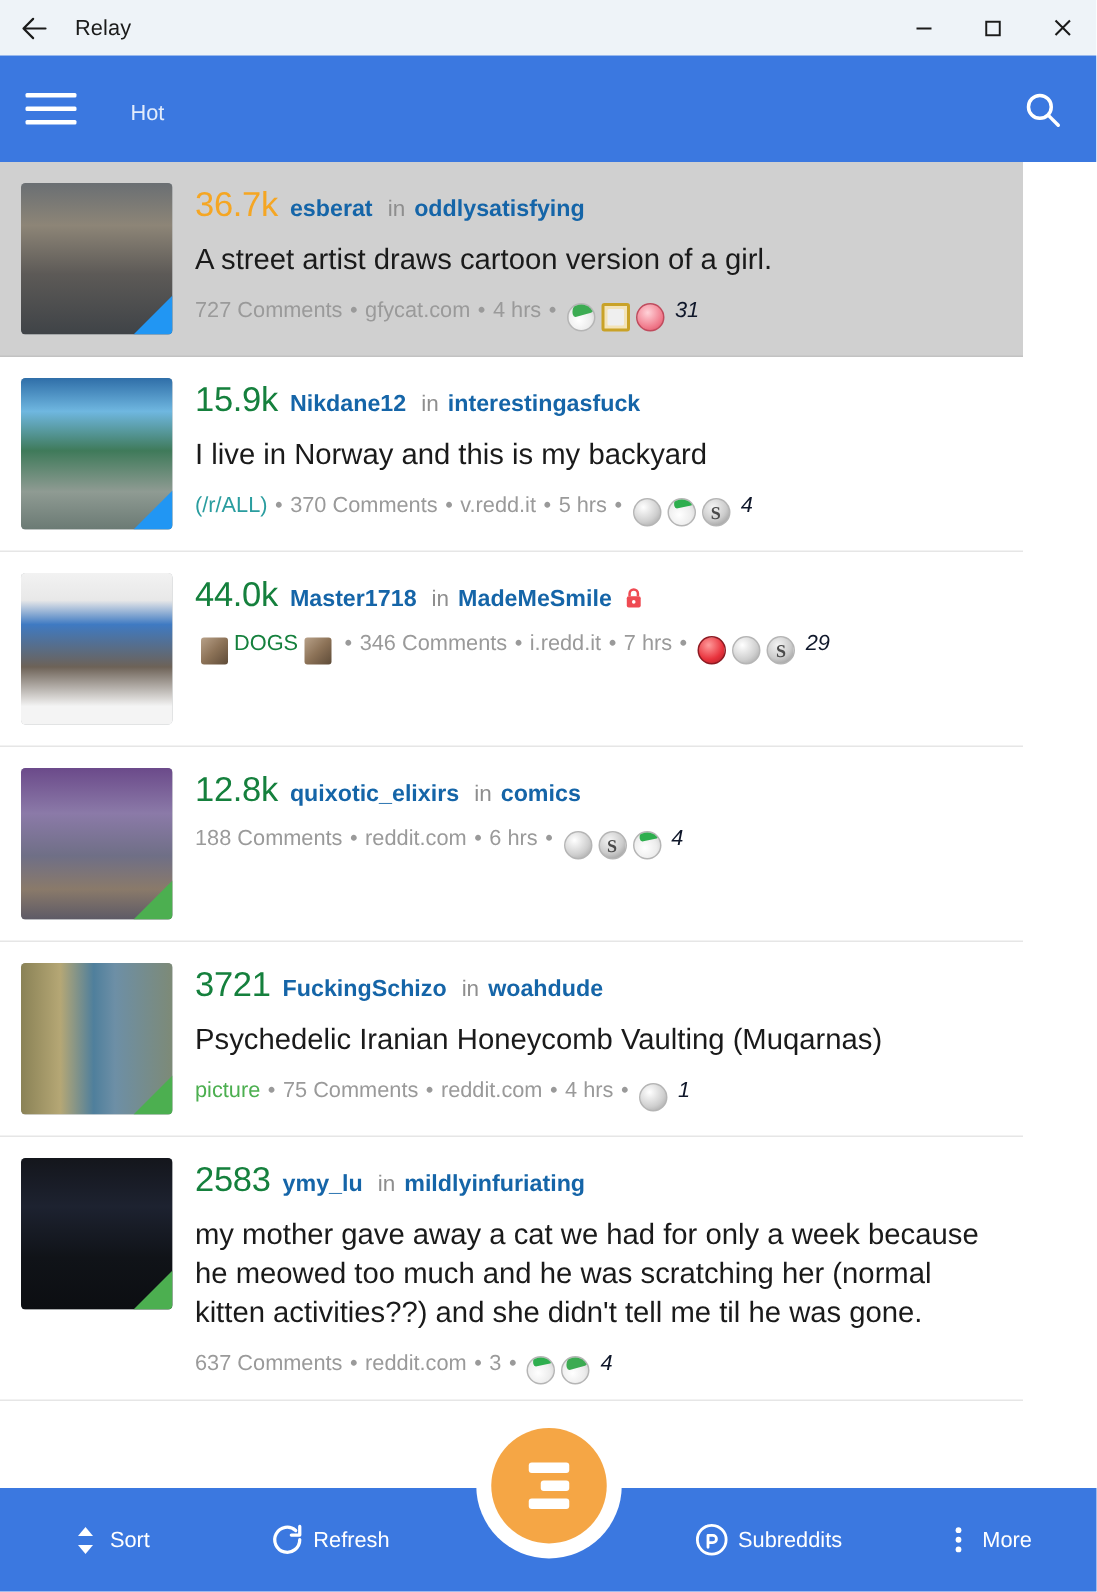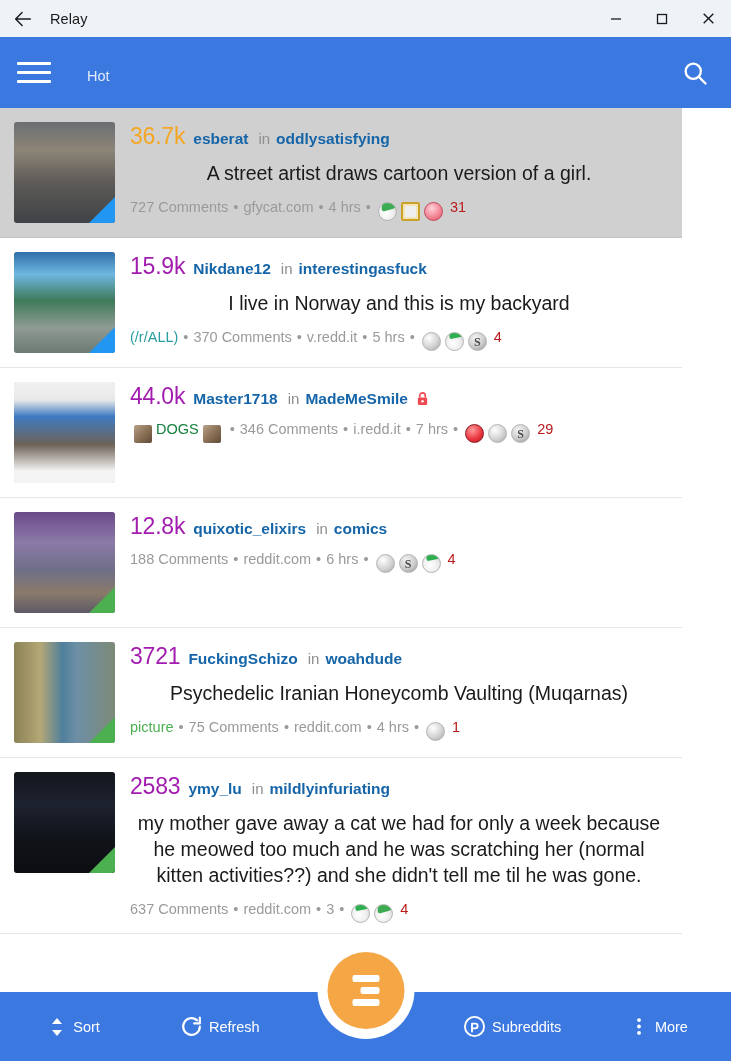--- a/index.html
+++ b/index.html
@@ -66,21 +66,20 @@
     width: 40px; height: 40px;
     display: flex; align-items: center; justify-content: center;
   }
 
   
   .feed {
     position: absolute; top: 108px; left: 0;
     width: 682px; height: 884px;
     background: #ffffff;
     overflow: hidden;
-    text-align: center;
   }
   .post {
     display: flex;
     padding: 14px 14px 14px 14px;
     border-bottom: 1px solid #e6e6e6;
     background: #ffffff;
     position: relative;
   }
   .post.selected { background: #d0d0d0; border-bottom-color: #c2c2c2; }
 
@@ -104,21 +103,21 @@
   .corner.blue  { border-bottom-color: #2196f3; }
   .corner.green { border-bottom-color: #4caf50; }
 
   .body { flex: 1; min-width: 0; padding-top: 2px; }
 
   .line1 {
     display: flex; align-items: baseline; flex-wrap: wrap;
     gap: 0; line-height: 1.1;
   }
   .score {
-    font-size: 23px; color: #a21caf; font-weight: 400;
+    font-size: 23px; color: #15803d; font-weight: 400;
     letter-spacing: -.2px;
   }
   .score.hot { color: #f5a623; }
   .author {
     font-size: 15.5px; font-weight: bold; color: #1565a8;
     margin-left: 8px;
   }
   .in-word {
     font-size: 15px; color: #8e8e8e; margin-left: 10px;
   }
@@ -180,21 +179,21 @@
   .award.a-gnome  { background: radial-gradient(circle at 40% 62%, #ffffff 0%, #ececec 55%, #c6c6c6 100%); }
   .award.a-gnome::after {
     content:""; position:absolute; top:-2px; left:2px;
     width:14px; height:9px; background:#3cab52;
     border-radius:7px 7px 2px 2px; transform: rotate(-15deg);
   }
   .award.a-red {
     background: radial-gradient(circle at 38% 30%, #ff9a9a 0%, #e8323c 60%, #a81d26 100%);
     border-color: #8d1a22;
   }
-  .award-count { margin-left: 5px; color: #b91c1c; }
+  .award-count { margin-left: 5px; color: #0f172a; font-style: italic; }
 
   .flair-img {
     display: inline-block; width: 18px; height: 18px;
     border-radius: 2px; margin: 0 4px;
     position: relative; top: 4px;
     background: linear-gradient(135deg,#b8a189 0%,#8c7257 50%,#5e4b38 100%);
   }
 
   
   .bottomnav {

